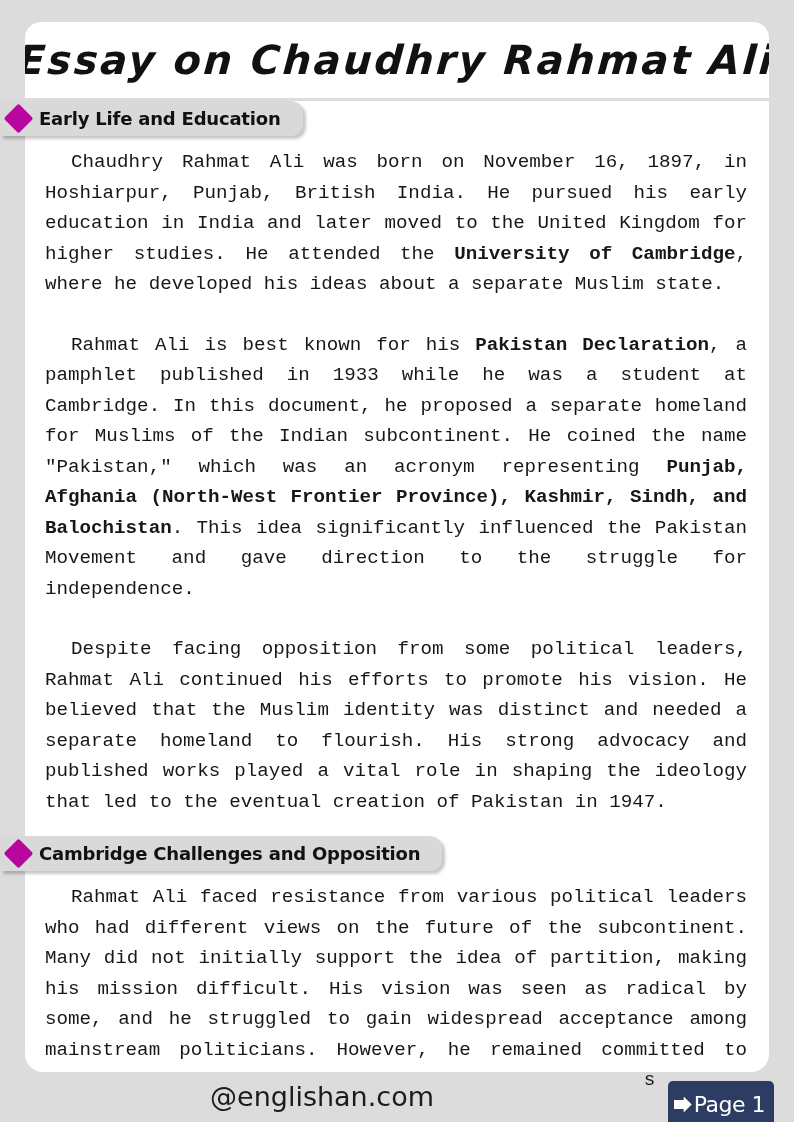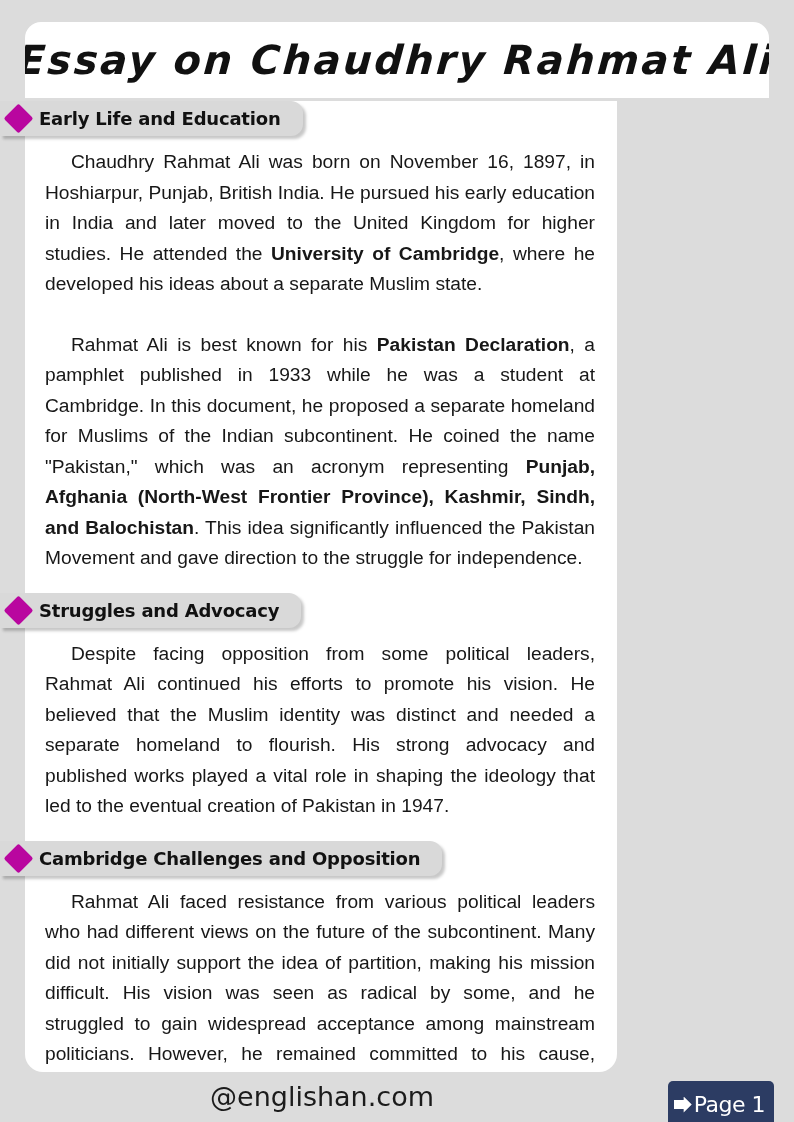--- a/index.html
+++ b/index.html
@@ -47,21 +47,21 @@
     color: #111111;
     white-space: nowrap;
     transform: skewX(-4deg);
   }
 
   
   .content-card {
     position: absolute;
     left: 25px;
     top: 101px;
-    width: 592px;
+    width: 744px;
     height: 971px;
     background: #ffffff;
     border-radius: 0 0 18px 18px;
     padding: 0;
   }
 
   
   .section {
     position: relative;
   }
@@ -92,21 +92,21 @@
     font-weight: 700;
     font-size: 18px;
     color: #111111;
     letter-spacing: -0.2px;
     white-space: nowrap;
   }
 
   .section-body {
     text-align: justify;
     text-justify: inter-word;
-    font-family: Liberation Sans, sans-serif;
+    font-family: Liberation Mono, monospace;
     font-size: 19.2px;
     line-height: 30.5px;
     color: #171717;
     padding: 0 22px 0 20px;
     margin-top: 11px;
     text-indent: 26px;
     hyphens: none;
   }
 
   .section-body b { font-weight: 700; }
@@ -186,24 +186,20 @@
 
     <div class="sec-spacer"></div>
 
     <div class="section">
       <p class="section-body">Rahmat Ali is best known for his <b>Pakistan Declaration</b>, a pamphlet published in 1933 while he was a student at Cambridge. In this document, he proposed a separate homeland for Muslims of the Indian subcontinent. He coined the name "Pakistan," which was an acronym representing <b>Punjab, Afghania (North-West Frontier Province), Kashmir, Sindh, and Balochistan</b>. This idea significantly influenced the Pakistan Movement and gave direction to the struggle for independence.</p>
     </div>
 
     <div class="sec-spacer"></div>
 
     <div class="section">
-      <div class="section-header">
-        <span class="diamond-icon"></span>
-        <span class="section-title">Struggles and Advocacy</span>
-      </div>
       <p class="section-body">Despite facing opposition from some political leaders, Rahmat Ali continued his efforts to promote his vision. He believed that the Muslim identity was distinct and needed a separate homeland to flourish. His strong advocacy and published works played a vital role in shaping the ideology that led to the eventual creation of Pakistan in 1947.</p>
     </div>
 
     <div class="sec-spacer"></div>
 
     <div class="section">
       <div class="section-header">
         <span class="diamond-icon"></span>
         <span class="section-title">Cambridge Challenges and Opposition</span>
       </div>

